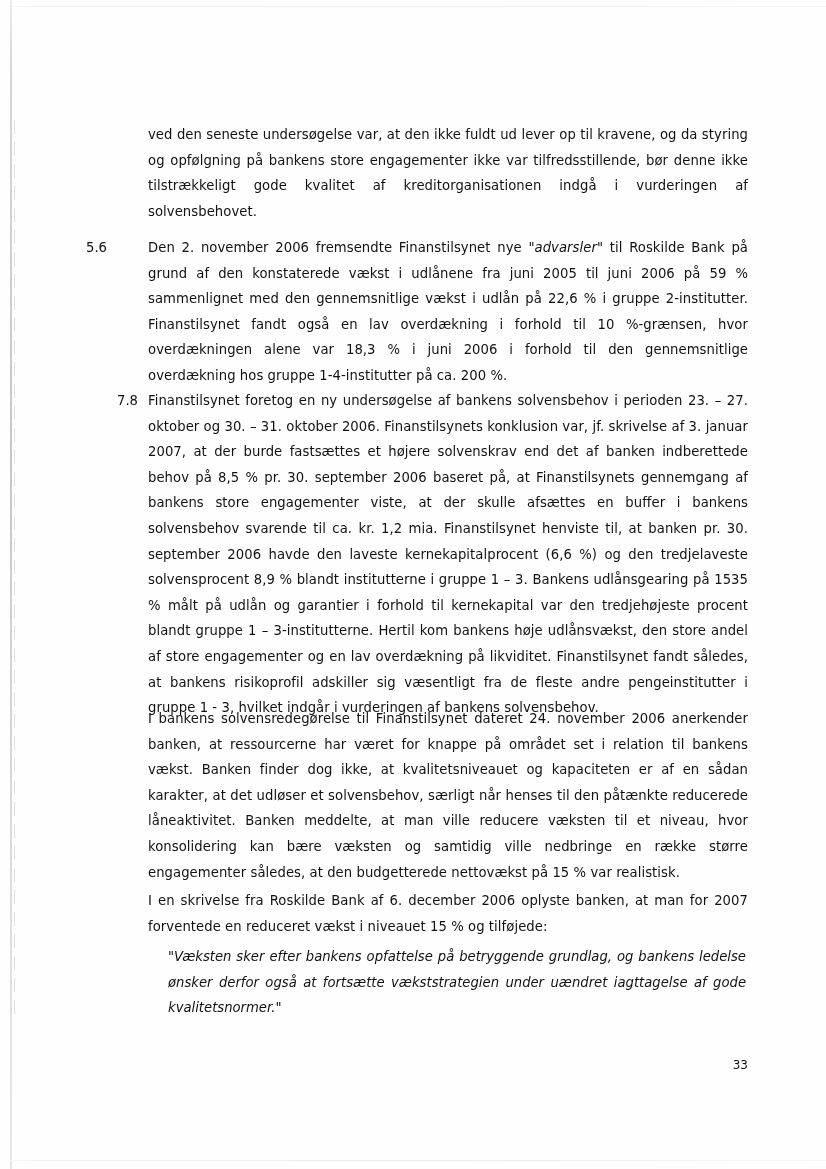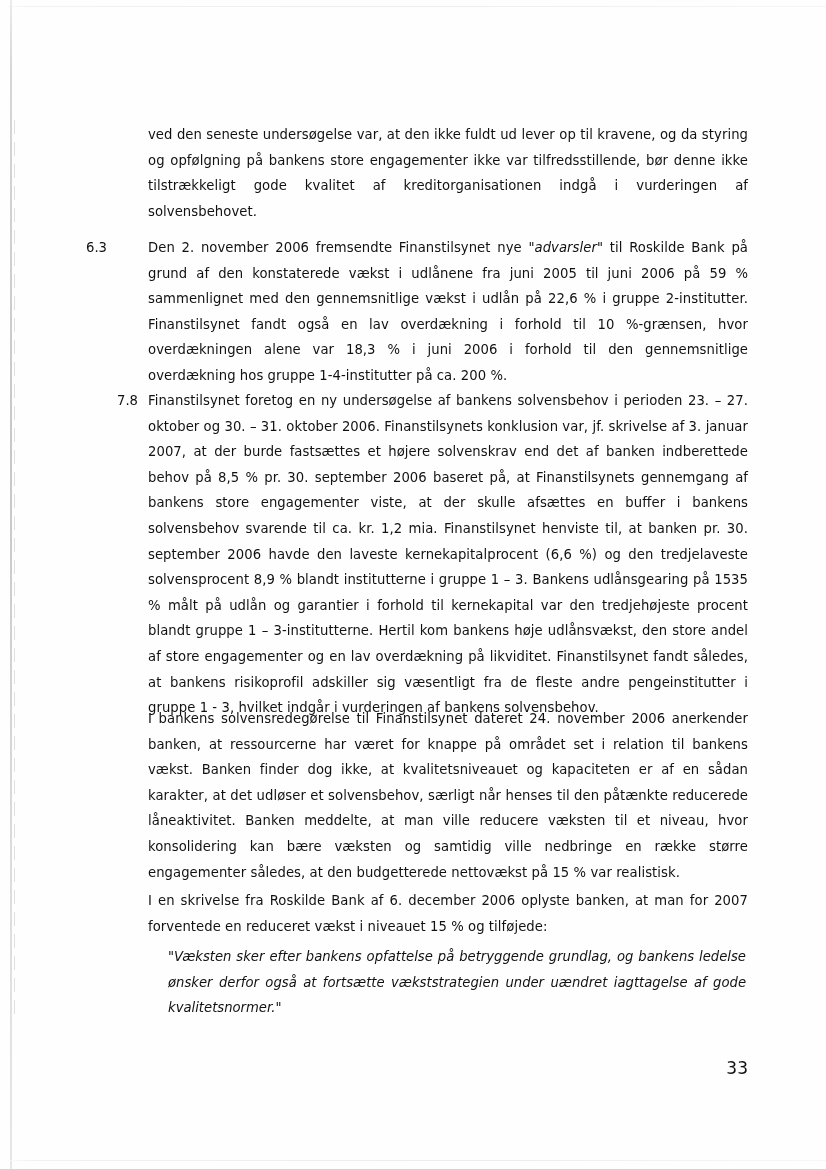--- a/index.html
+++ b/index.html
@@ -97,40 +97,40 @@
     line-height: 25.6px;
     font-style: italic;
     text-align: justify;
     color: #111;
   }
 
   .page-number {
     position: absolute;
     right: 78px;
     top: 1058px;
-    font-size: 17px;
+    font-size: 12px;
     color: #111;
   }
 
   i.it { font-style: italic; }
 </style>
 </head>
 <body>
 
 <div class="page">
   <div class="scan-edge-top"></div>
   <div class="scan-edge-left"></div>
   <div class="scan-edge-left2"></div>
   <div class="scan-edge-bottom"></div>
 
   <div class="content">
 
     <div class="para body-col" style="top:122px;">ved den seneste undersøgelse var, at den ikke fuldt ud lever op til kravene, og da styring og opfølgning på bankens store engagementer ikke var tilfredsstillende, bør denne ikke tilstrækkeligt gode kvalitet af kreditorganisationen indgå i vurderingen af solvensbehovet.</div>
 
-    <div class="num" style="left:86px; top:235px;">6.3</div>
+    <div class="num" style="left:86px; top:235px;">5.6</div>
     <div class="para body-col" style="top:235px;"><span>Den 2. november 2006 fremsendte Finanstilsynet nye </span><i class="it">"advarsler"</i><span> til Roskilde Bank på grund af den konstaterede vækst i udlånene fra juni 2005 til juni 2006 på 59 % sammenlignet med den gennemsnitlige vækst i udlån på 22,6 % i gruppe 2-institutter. Finanstilsynet fandt også en lav overdækning i forhold til 10 %-grænsen, hvor overdækningen alene var 18,3 % i juni 2006 i forhold til den gennemsnitlige overdækning hos gruppe 1-4-institutter på ca. 200 %.</span></div>
 
     <div class="num" style="left:86px; top:388px;margin-left:31px;">7.8</div>
     <div class="para body-col" style="top:388px;">Finanstilsynet foretog en ny undersøgelse af bankens solvensbehov i perioden 23. – 27. oktober og 30. – 31. oktober 2006. Finanstilsynets konklusion var, jf. skrivelse af 3. januar 2007, at der burde fastsættes et højere solvenskrav end det af banken indberettede behov på 8,5 % pr. 30. september 2006 baseret på, at Finanstilsynets gennemgang af bankens store engagementer viste, at der skulle afsættes en buffer i bankens solvensbehov svarende til ca. kr. 1,2 mia. Finanstilsynet henviste til, at banken pr. 30. september 2006 havde den laveste kernekapitalprocent (6,6 %) og den tredjelaveste solvensprocent 8,9 % blandt institutterne i gruppe 1 – 3. Bankens udlånsgearing på 1535 % målt på udlån og garantier i forhold til kernekapital var den tredjehøjeste procent blandt gruppe 1 – 3-institutterne. Hertil kom bankens høje udlånsvækst, den store andel af store engagementer og en lav overdækning på likviditet. Finanstilsynet fandt således, at bankens risikoprofil adskiller sig væsentligt fra de fleste andre pengeinstitutter i gruppe 1 - 3, hvilket indgår i vurderingen af bankens solvensbehov.</div>
 
     <div class="para body-col" style="top:706px;">I bankens solvensredegørelse til Finanstilsynet dateret 24. november 2006 anerkender banken, at ressourcerne har været for knappe på området set i relation til bankens vækst. Banken finder dog ikke, at kvalitetsniveauet og kapaciteten er af en sådan karakter, at det udløser et solvensbehov, særligt når henses til den påtænkte reducerede låneaktivitet. Banken meddelte, at man ville reducere væksten til et niveau, hvor konsolidering kan bære væksten og samtidig ville nedbringe en række større engagementer således, at den budgetterede nettovækst på 15 % var realistisk.</div>
 
     <div class="para body-col" style="top:888px;">I en skrivelse fra Roskilde Bank af 6. december 2006 oplyste banken, at man for 2007 forventede en reduceret vækst i niveauet 15 % og tilføjede:</div>
 
     <div class="quote" style="top:944px;">"Væksten sker efter bankens opfattelse på betryggende grundlag, og bankens ledelse ønsker derfor også at fortsætte vækststrategien under uændret iagttagelse af gode kvalitetsnormer."</div>

